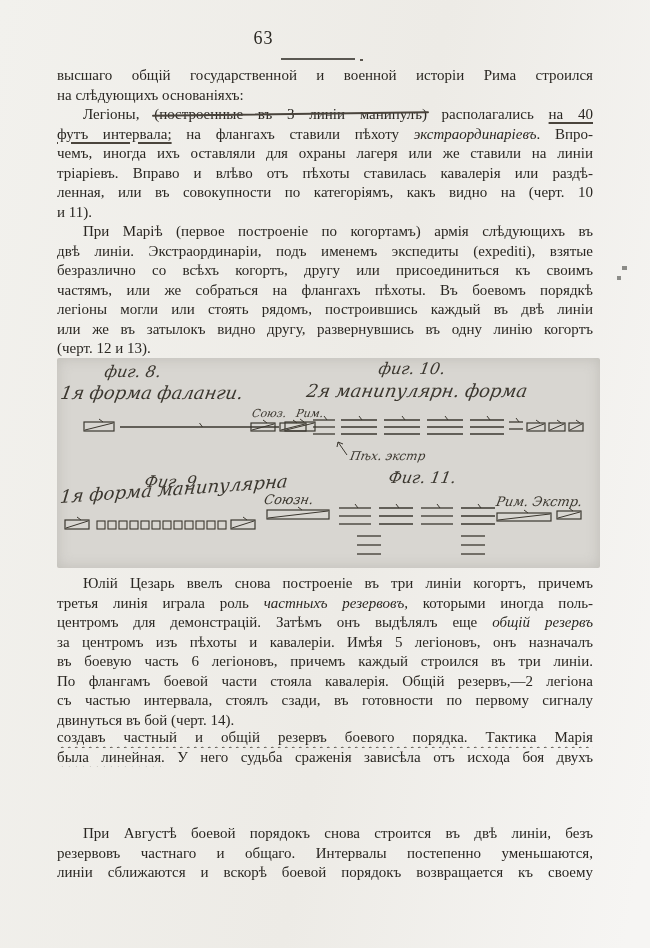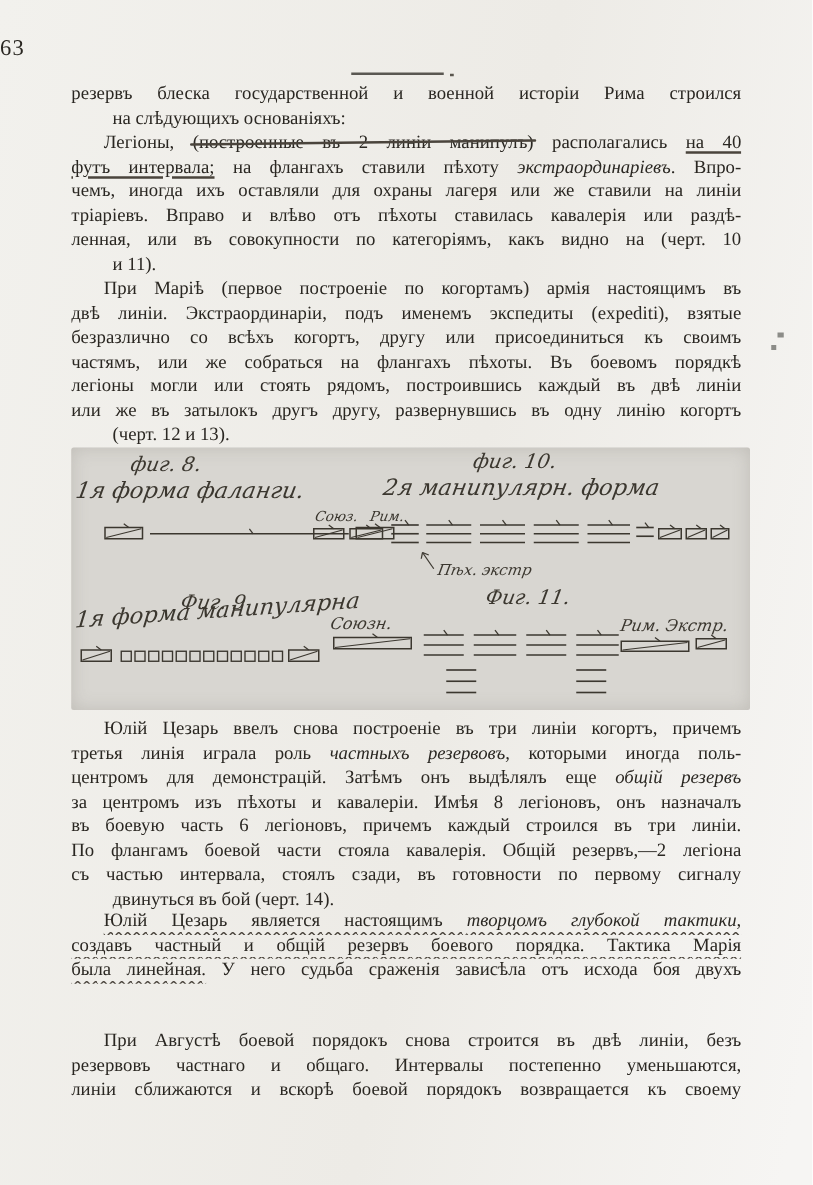--- a/index.html
+++ b/index.html
@@ -7,34 +7,34 @@
   }
   html,body{margin:0;padding:0;}
   body{width:650px;height:948px;overflow:hidden;background:#fff;}
   .page{
     position:relative;width:650px;height:948px;
     background:linear-gradient(100deg,#f2f1ed 0%,#edebe6 55%,#f6f5f3 97%);
     font-family:"Liberation Serif", serif;
     color:var(--ink);
   }
   .page-number{
-    position:absolute;left:0;top:28px;width:527px;
+    position:absolute;left:0;top:28px;width:527px;text-align:center;
     font-size:18px;letter-spacing:1px;color:var(--ink);
   }
   .page-number-rule{
     position:absolute;left:281px;top:58px;width:74px;height:2px;
     background:#35322c;opacity:.8;
   }
   .rule-dot{position:absolute;left:360px;top:59px;width:3px;height:2px;background:#5a564e;}
   .tblock{position:absolute;left:57px;width:536px;}
   .tline{
     height:19.5px;line-height:19.5px;font-size:15px;
     text-align:justify;text-align-last:justify;overflow:hidden;
   }
-  .tlast{text-align-last:left;margin-left:33px;}
+  .tlast{text-align-last:left;}
   .tind{text-indent:26px;}
   .seg{white-space:pre-wrap;}
   .seg-i{font-style:italic;}
   .seg-st{position:relative;}
   .seg-st::after{
     content:"";position:absolute;left:-2px;right:-2px;top:46%;height:2.2px;
     background:var(--pencil);transform:rotate(-0.7deg);border-radius:2px;
   }
   .seg-u{
     text-decoration:underline;text-decoration-thickness:1.6px;
@@ -63,52 +63,51 @@
 </style>
 </head>
 <body>
 
 <div class="page">
   <div class="page-number">63</div>
   <div class="page-number-rule"></div>
   <div class="rule-dot"></div>
   <div>
       <div class="tblock" style="top: 66px;">
-        <div class="tline"><span class="seg">резервъ блеска государственной и военной исторіи Рима строился</span></div>
+        <div class="tline"><span class="seg">высшаго общій государственной и военной исторіи Рима строился</span></div>
         <div class="tline tlast"><span class="seg">на слѣдующихъ основаніяхъ:</span></div>
       </div>
       <div class="tblock" style="top: 105px;">
-        <div class="tline tind"><span class="seg">Легіоны, </span><span class="seg seg-st">(построенные въ 2 линіи манипулъ)</span><span class="seg"> располагались </span><span class="seg seg-u">на 40</span></div>
+        <div class="tline tind"><span class="seg">Легіоны, </span><span class="seg seg-st">(построенные въ 3 линіи манипулъ)</span><span class="seg"> располагались </span><span class="seg seg-u">на 40</span></div>
         <div class="tline"><span class="seg seg-u">футъ интервала;</span><span class="seg"> на флангахъ ставили пѣхоту </span><span class="seg seg-i">экстраординаріевъ</span><span class="seg">. Впро-</span></div>
         <div class="tline"><span class="seg">чемъ, иногда ихъ оставляли для охраны лагеря или же ставили на линіи</span></div>
         <div class="tline"><span class="seg">тріаріевъ. Вправо и влѣво отъ пѣхоты ставилась кавалерія или раздѣ-</span></div>
         <div class="tline"><span class="seg">ленная, или въ совокупности по категоріямъ, какъ видно на (черт. 10</span></div>
         <div class="tline tlast"><span class="seg">и 11).</span></div>
       </div>
       <div class="tblock" style="top: 222px;">
-        <div class="tline tind"><span class="seg">При Маріѣ (первое построеніе по когортамъ) армія настоящимъ въ</span></div>
+        <div class="tline tind"><span class="seg">При Маріѣ (первое построеніе по когортамъ) армія слѣдующихъ въ</span></div>
         <div class="tline"><span class="seg">двѣ линіи. Экстраординаріи, подъ именемъ экспедиты (expediti), взятые</span></div>
         <div class="tline"><span class="seg">безразлично со всѣхъ когортъ, другу или присоединиться къ своимъ</span></div>
         <div class="tline"><span class="seg">частямъ, или же собраться на флангахъ пѣхоты. Въ боевомъ порядкѣ</span></div>
         <div class="tline"><span class="seg">легіоны могли или стоять рядомъ, построившись каждый въ двѣ линіи</span></div>
-        <div class="tline"><span class="seg">или же въ затылокъ другъ другу, развернувшись въ одну линію когортъ</span></div>
+        <div class="tline"><span class="seg">или же въ затылокъ видно другу, развернувшись въ одну линію когортъ</span></div>
         <div class="tline tlast"><span class="seg">(черт. 12 и 13).</span></div>
       </div>
       <div class="tblock" style="top: 574px;">
         <div class="tline tind"><span class="seg">Юлій Цезарь ввелъ снова построеніе въ три линіи когортъ, причемъ</span></div>
         <div class="tline"><span class="seg">третья линія играла роль </span><span class="seg seg-i">частныхъ резервовъ,</span><span class="seg"> которыми иногда поль-</span></div>
         <div class="tline"><span class="seg">центромъ для демонстрацій. Затѣмъ онъ выдѣлялъ еще </span><span class="seg seg-i">общій резервъ</span></div>
-        <div class="tline"><span class="seg">за центромъ изъ пѣхоты и кавалеріи. Имѣя 8 легіоновъ, онъ назначалъ</span></div>
+        <div class="tline"><span class="seg">за центромъ изъ пѣхоты и кавалеріи. Имѣя 5 легіоновъ, онъ назначалъ</span></div>
         <div class="tline"><span class="seg">въ боевую часть 6 легіоновъ, причемъ каждый строился въ три линіи.</span></div>
         <div class="tline"><span class="seg">По флангамъ боевой части стояла кавалерія. Общій резервъ,—2 легіона</span></div>
         <div class="tline"><span class="seg">съ частью интервала, стоялъ сзади, въ готовности по первому сигналу</span></div>
         <div class="tline tlast"><span class="seg">двинуться въ бой (черт. 14).</span></div>
       </div>
       <div class="tblock" style="top: 728px;">
-        <div class="tline tind"><span class="seg seg-w">Юлій Цезарь является настоящимъ </span><span class="seg seg-wi">творцомъ глубокой тактики,</span></div>
         <div class="tline"><span class="seg seg-w">создавъ частный и общій резервъ боевого порядка. Тактика Марія</span></div>
         <div class="tline"><span class="seg seg-w">была линейная.</span><span class="seg"> У него судьба сраженія зависѣла отъ исхода боя двухъ</span></div>
       </div>
       <div class="tblock" style="top: 824px;">
         <div class="tline tind"><span class="seg">При Августѣ боевой порядокъ снова строится въ двѣ линіи, безъ</span></div>
         <div class="tline"><span class="seg">резервовъ частнаго и общаго. Интервалы постепенно уменьшаются,</span></div>
         <div class="tline"><span class="seg">линіи сближаются и вскорѣ боевой порядокъ возвращается къ своему</span></div>
       </div>
     </div>
   <div class="plate" style="left: 57px; top: 358px; width: 543px; height: 210px;">

